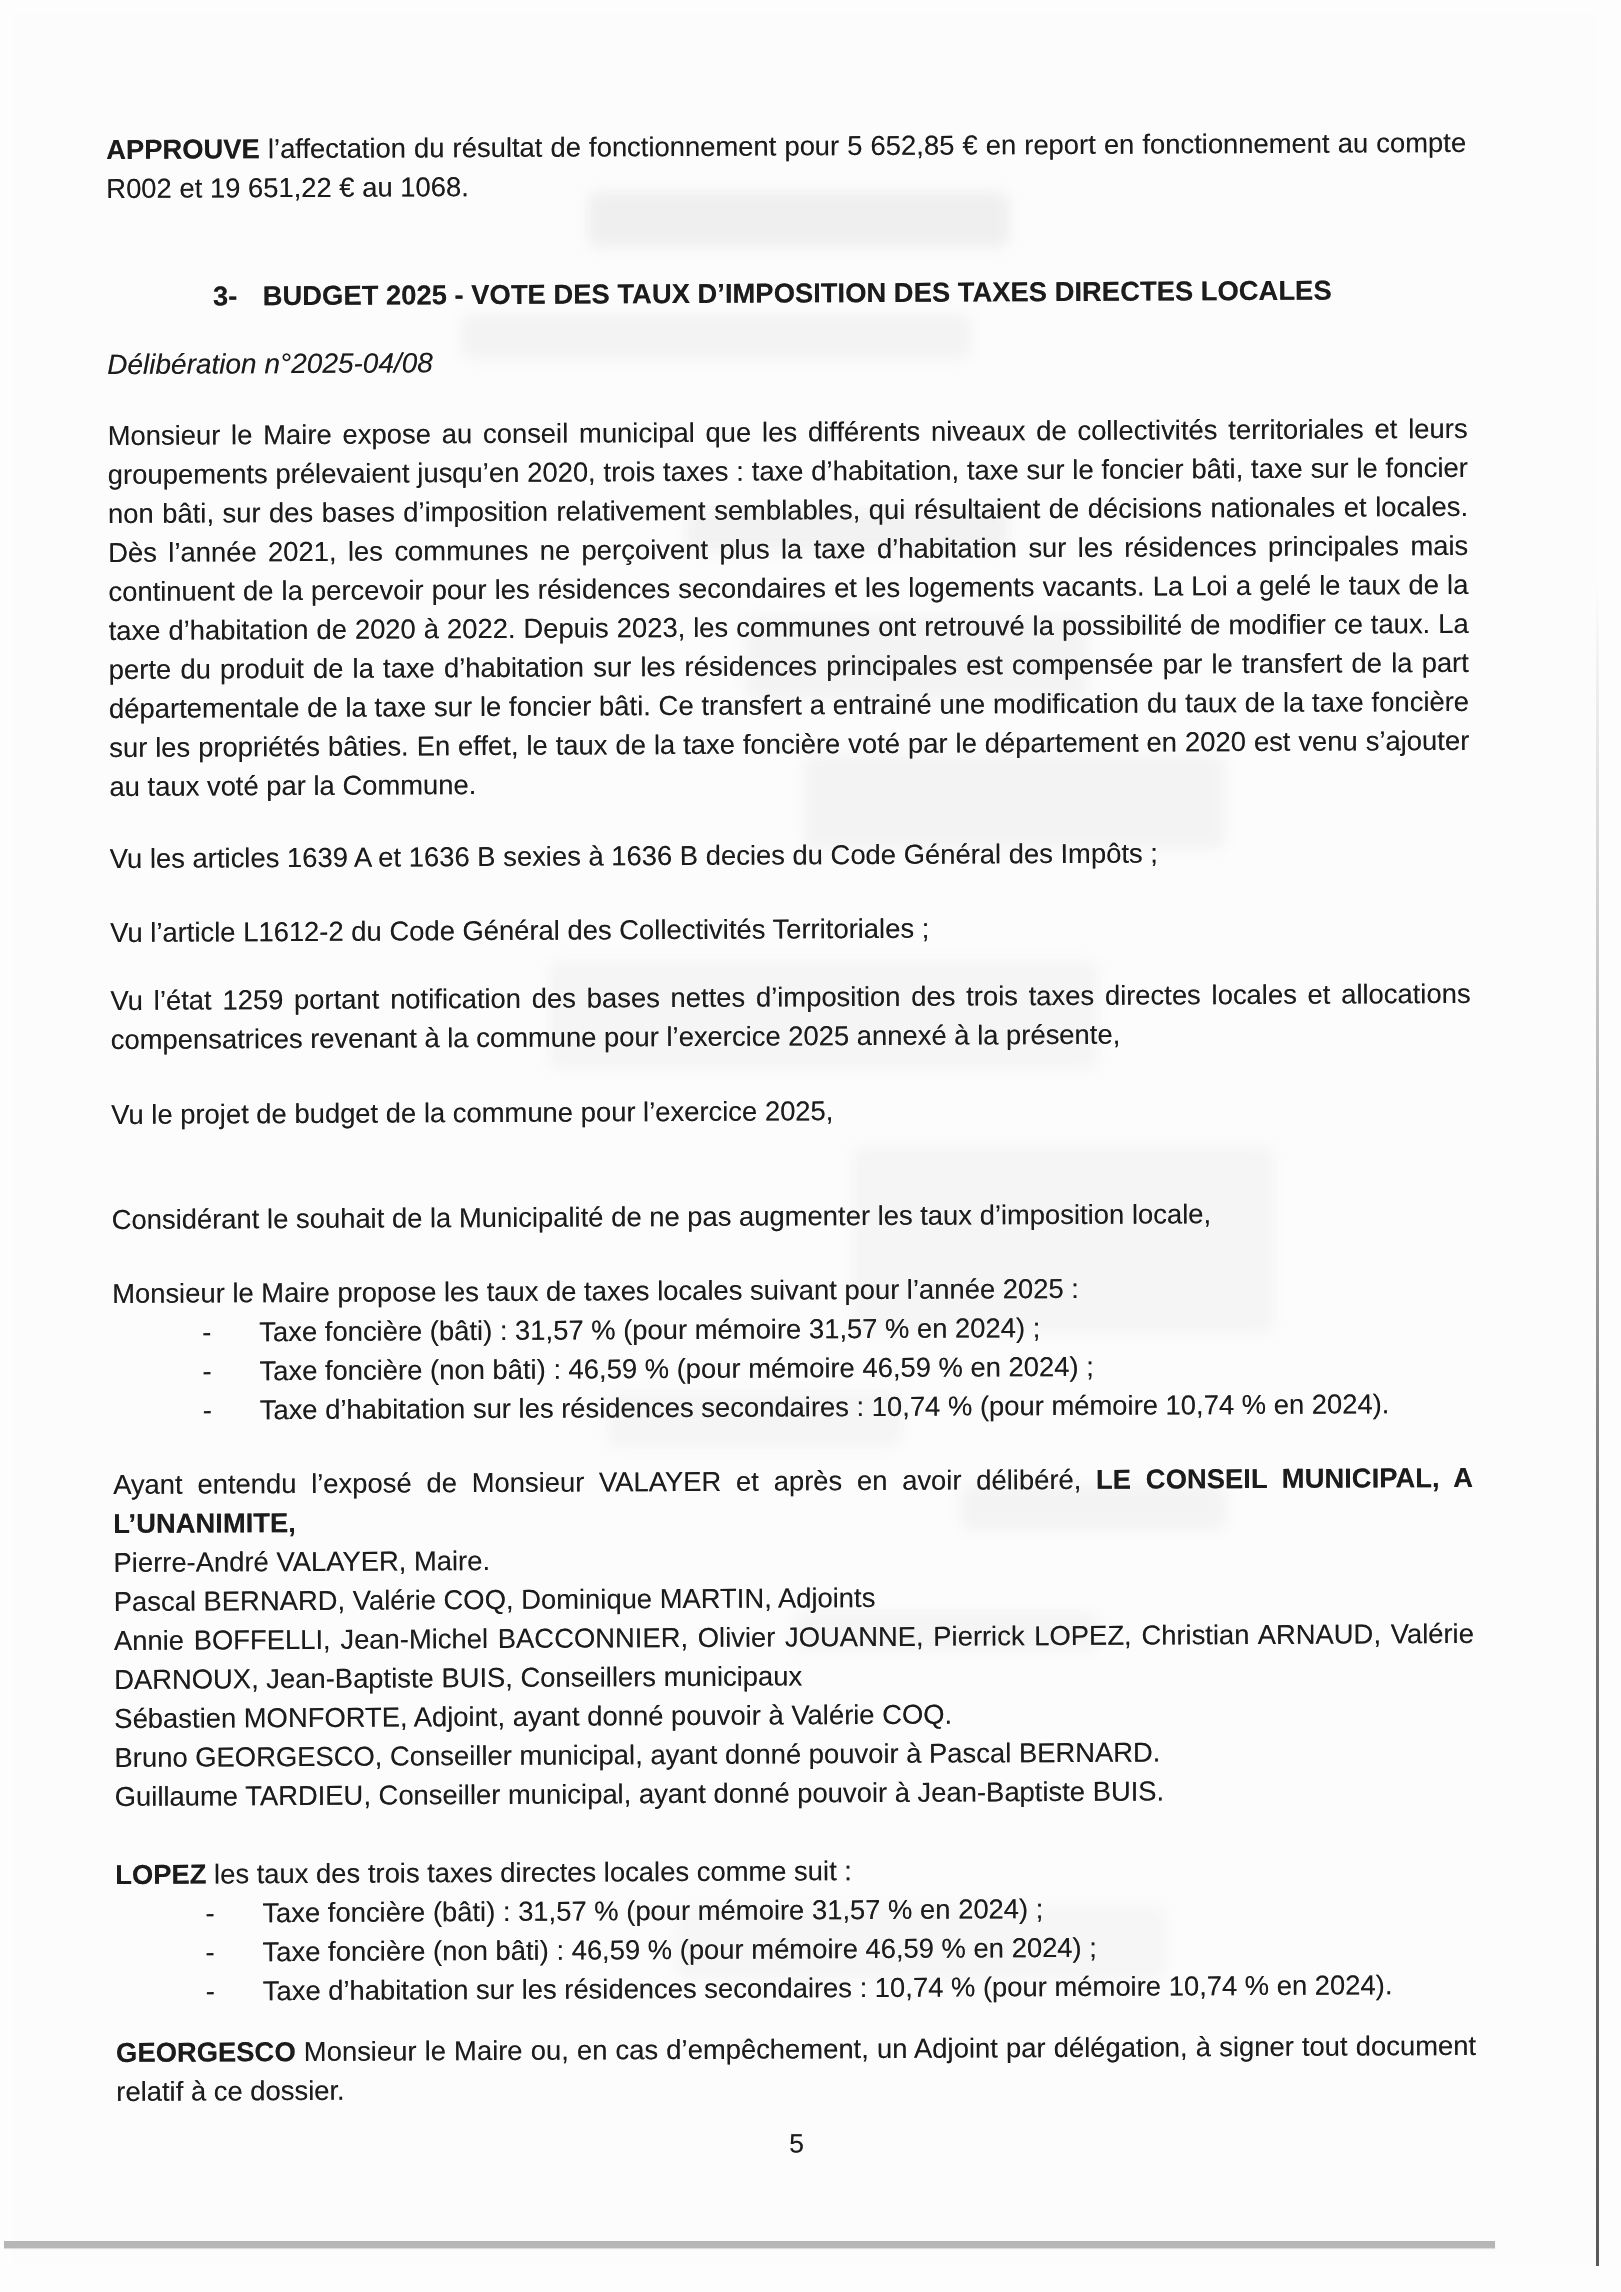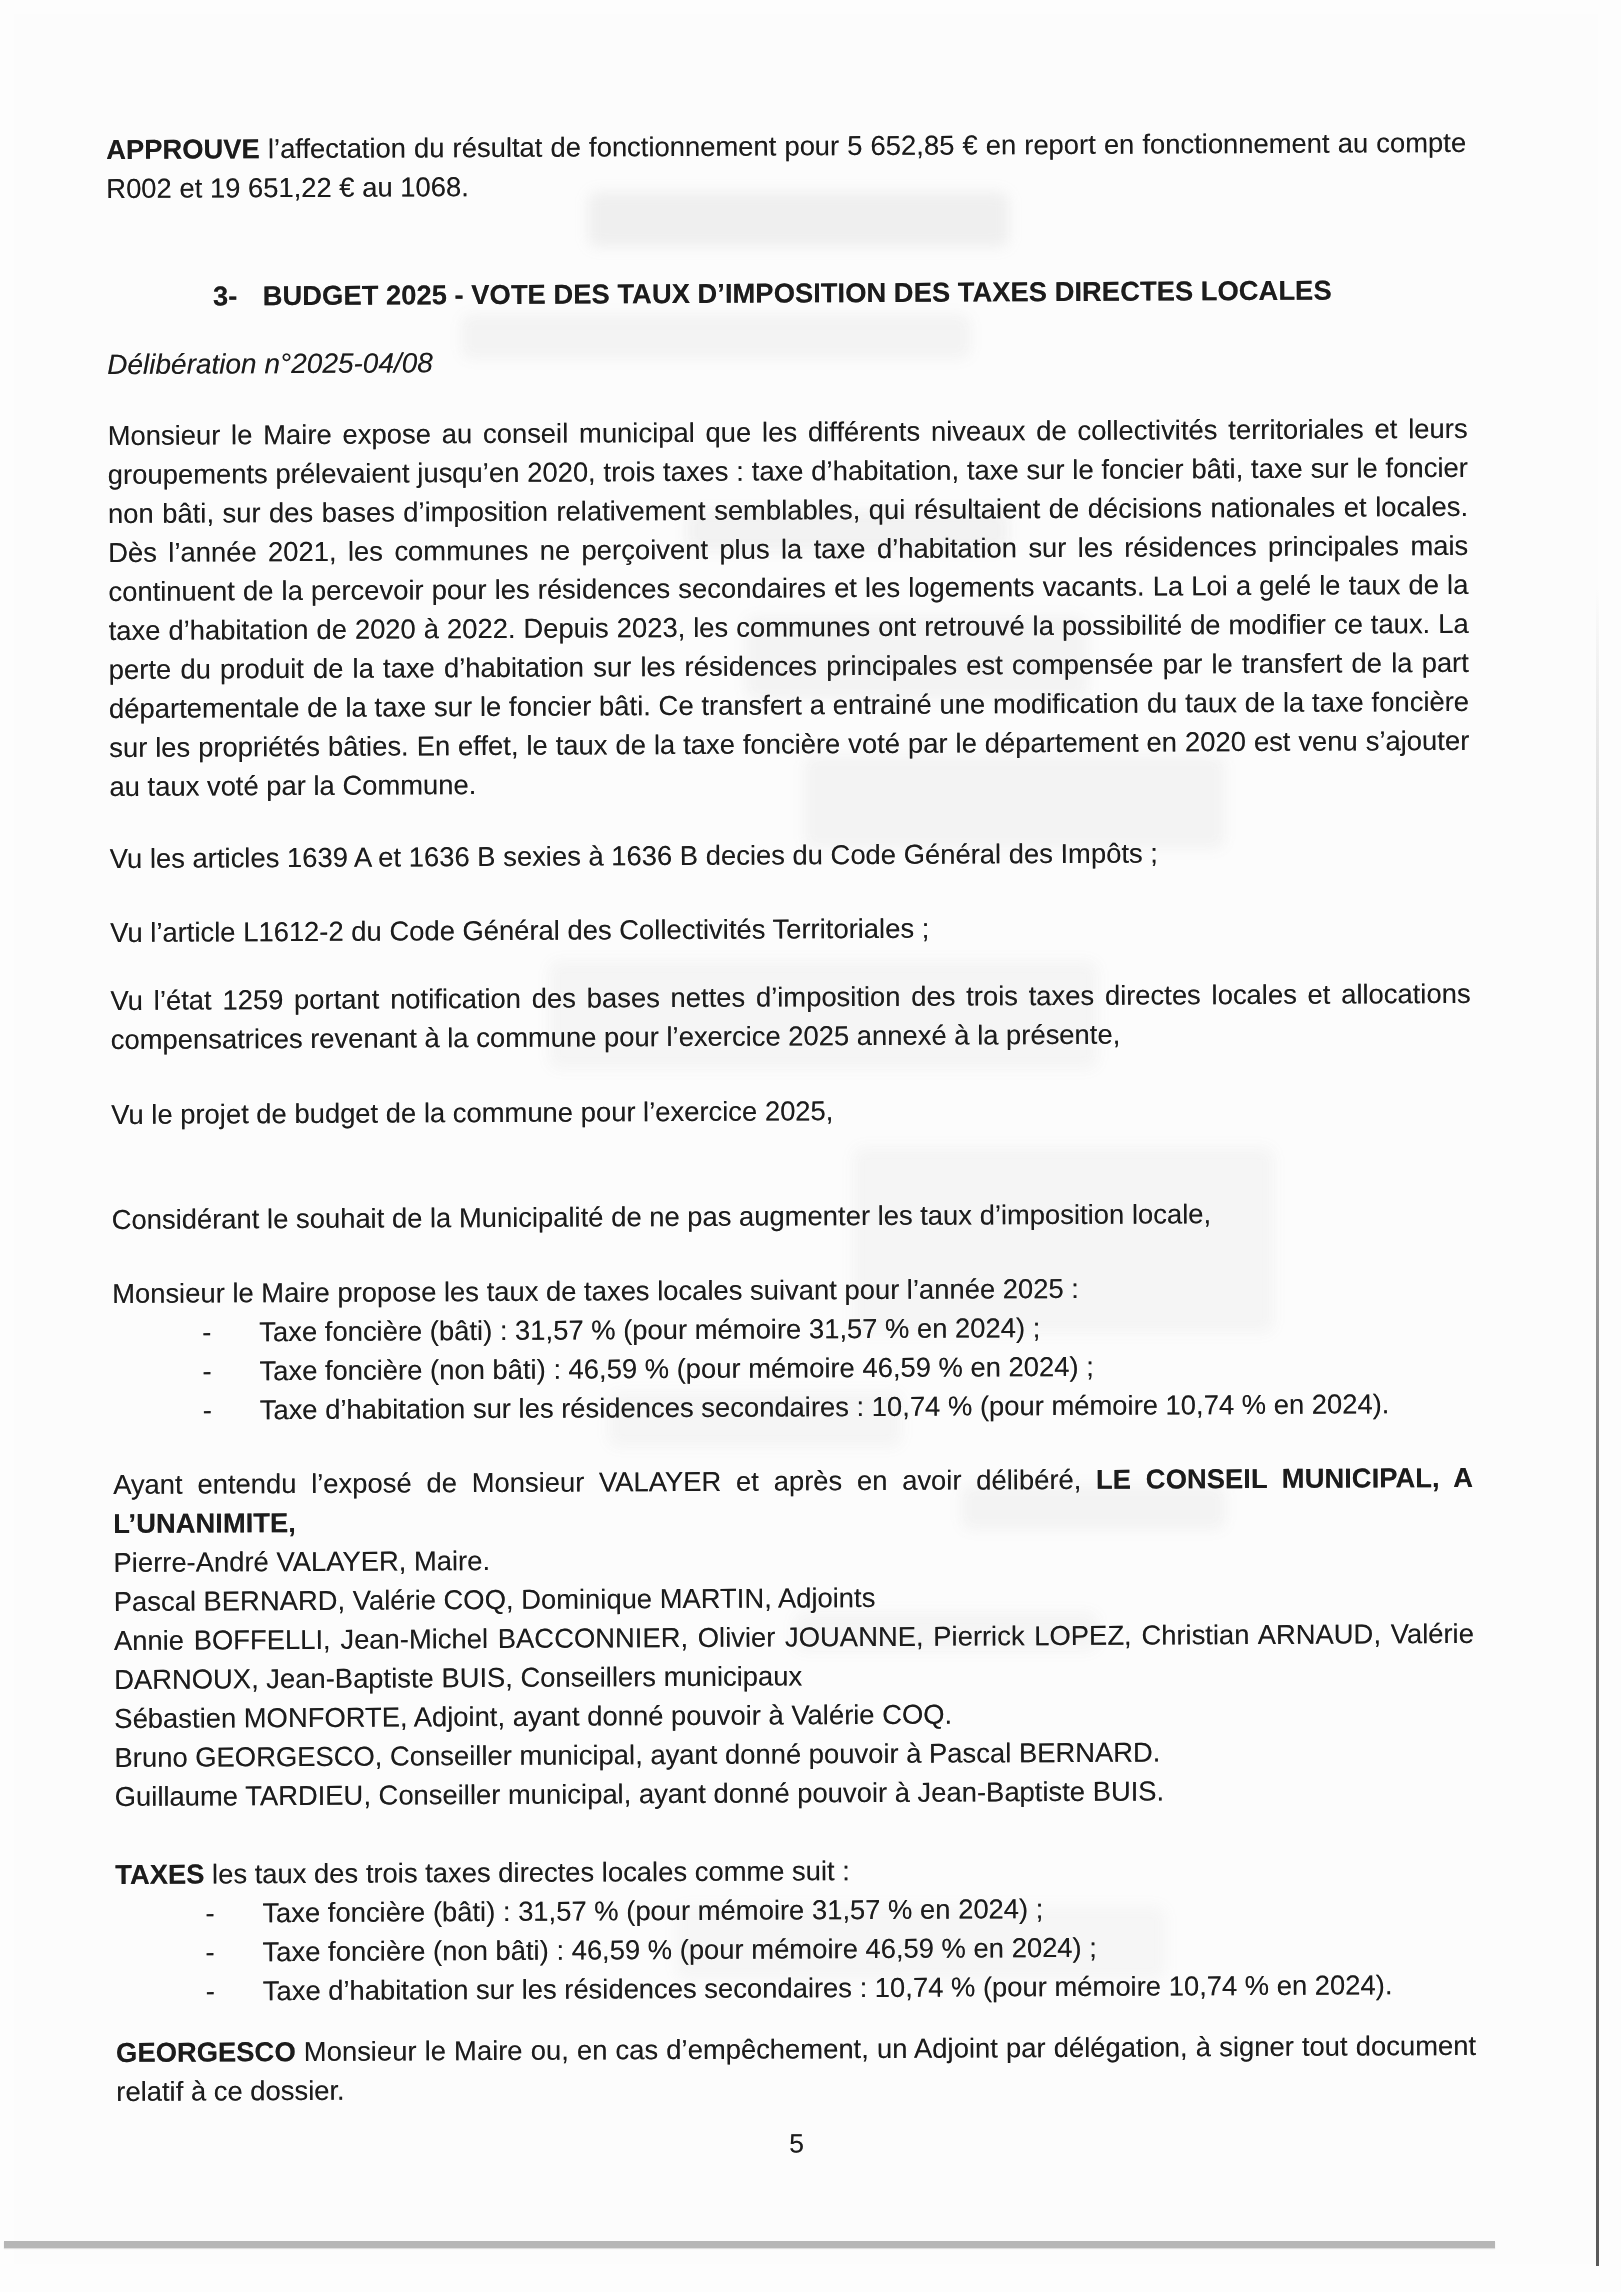--- a/index.html
+++ b/index.html
@@ -132,21 +132,21 @@
 
     <p class="just decision"><span>Ayant entendu l’exposé de Monsieur VALAYER et après en avoir délibéré, </span><span class="b">LE CONSEIL MUNICIPAL, A L’UNANIMITE</span><span class="b">,</span></p>
 
     <p>Pierre-André VALAYER, Maire.</p>
     <p>Pascal BERNARD, Valérie COQ, Dominique MARTIN, Adjoints</p>
     <p class="just">Annie BOFFELLI, Jean-Michel BACCONNIER, Olivier JOUANNE, Pierrick LOPEZ, Christian ARNAUD, Valérie DARNOUX, Jean-Baptiste BUIS, Conseillers municipaux</p>
     <p>Sébastien MONFORTE, Adjoint, ayant donné pouvoir à Valérie COQ.</p>
     <p>Bruno GEORGESCO, Conseiller municipal, ayant donné pouvoir à Pascal BERNARD.</p>
     <p>Guillaume TARDIEU, Conseiller municipal, ayant donné pouvoir à Jean-Baptiste BUIS.</p>
 
-    <p class="fixe"><span class="b">TAXES</span> <span>les taux des trois taxes directes locales comme suit :</span></p>
+    <p class="fixe"><span class="b">LOPEZ</span> <span>les taux des trois taxes directes locales comme suit :</span></p>
 
     <div class="bullet">
       <span class="dash">-</span>
       <span class="btxt">Taxe foncière (bâti) : 31,57 % (pour mémoire 31,57 % en 2024) ;</span>
     </div>
     <div class="bullet">
       <span class="dash">-</span>
       <span class="btxt">Taxe foncière (non bâti) :  46,59 % (pour mémoire 46,59 % en 2024) ;</span>
     </div>
     <div class="bullet">

